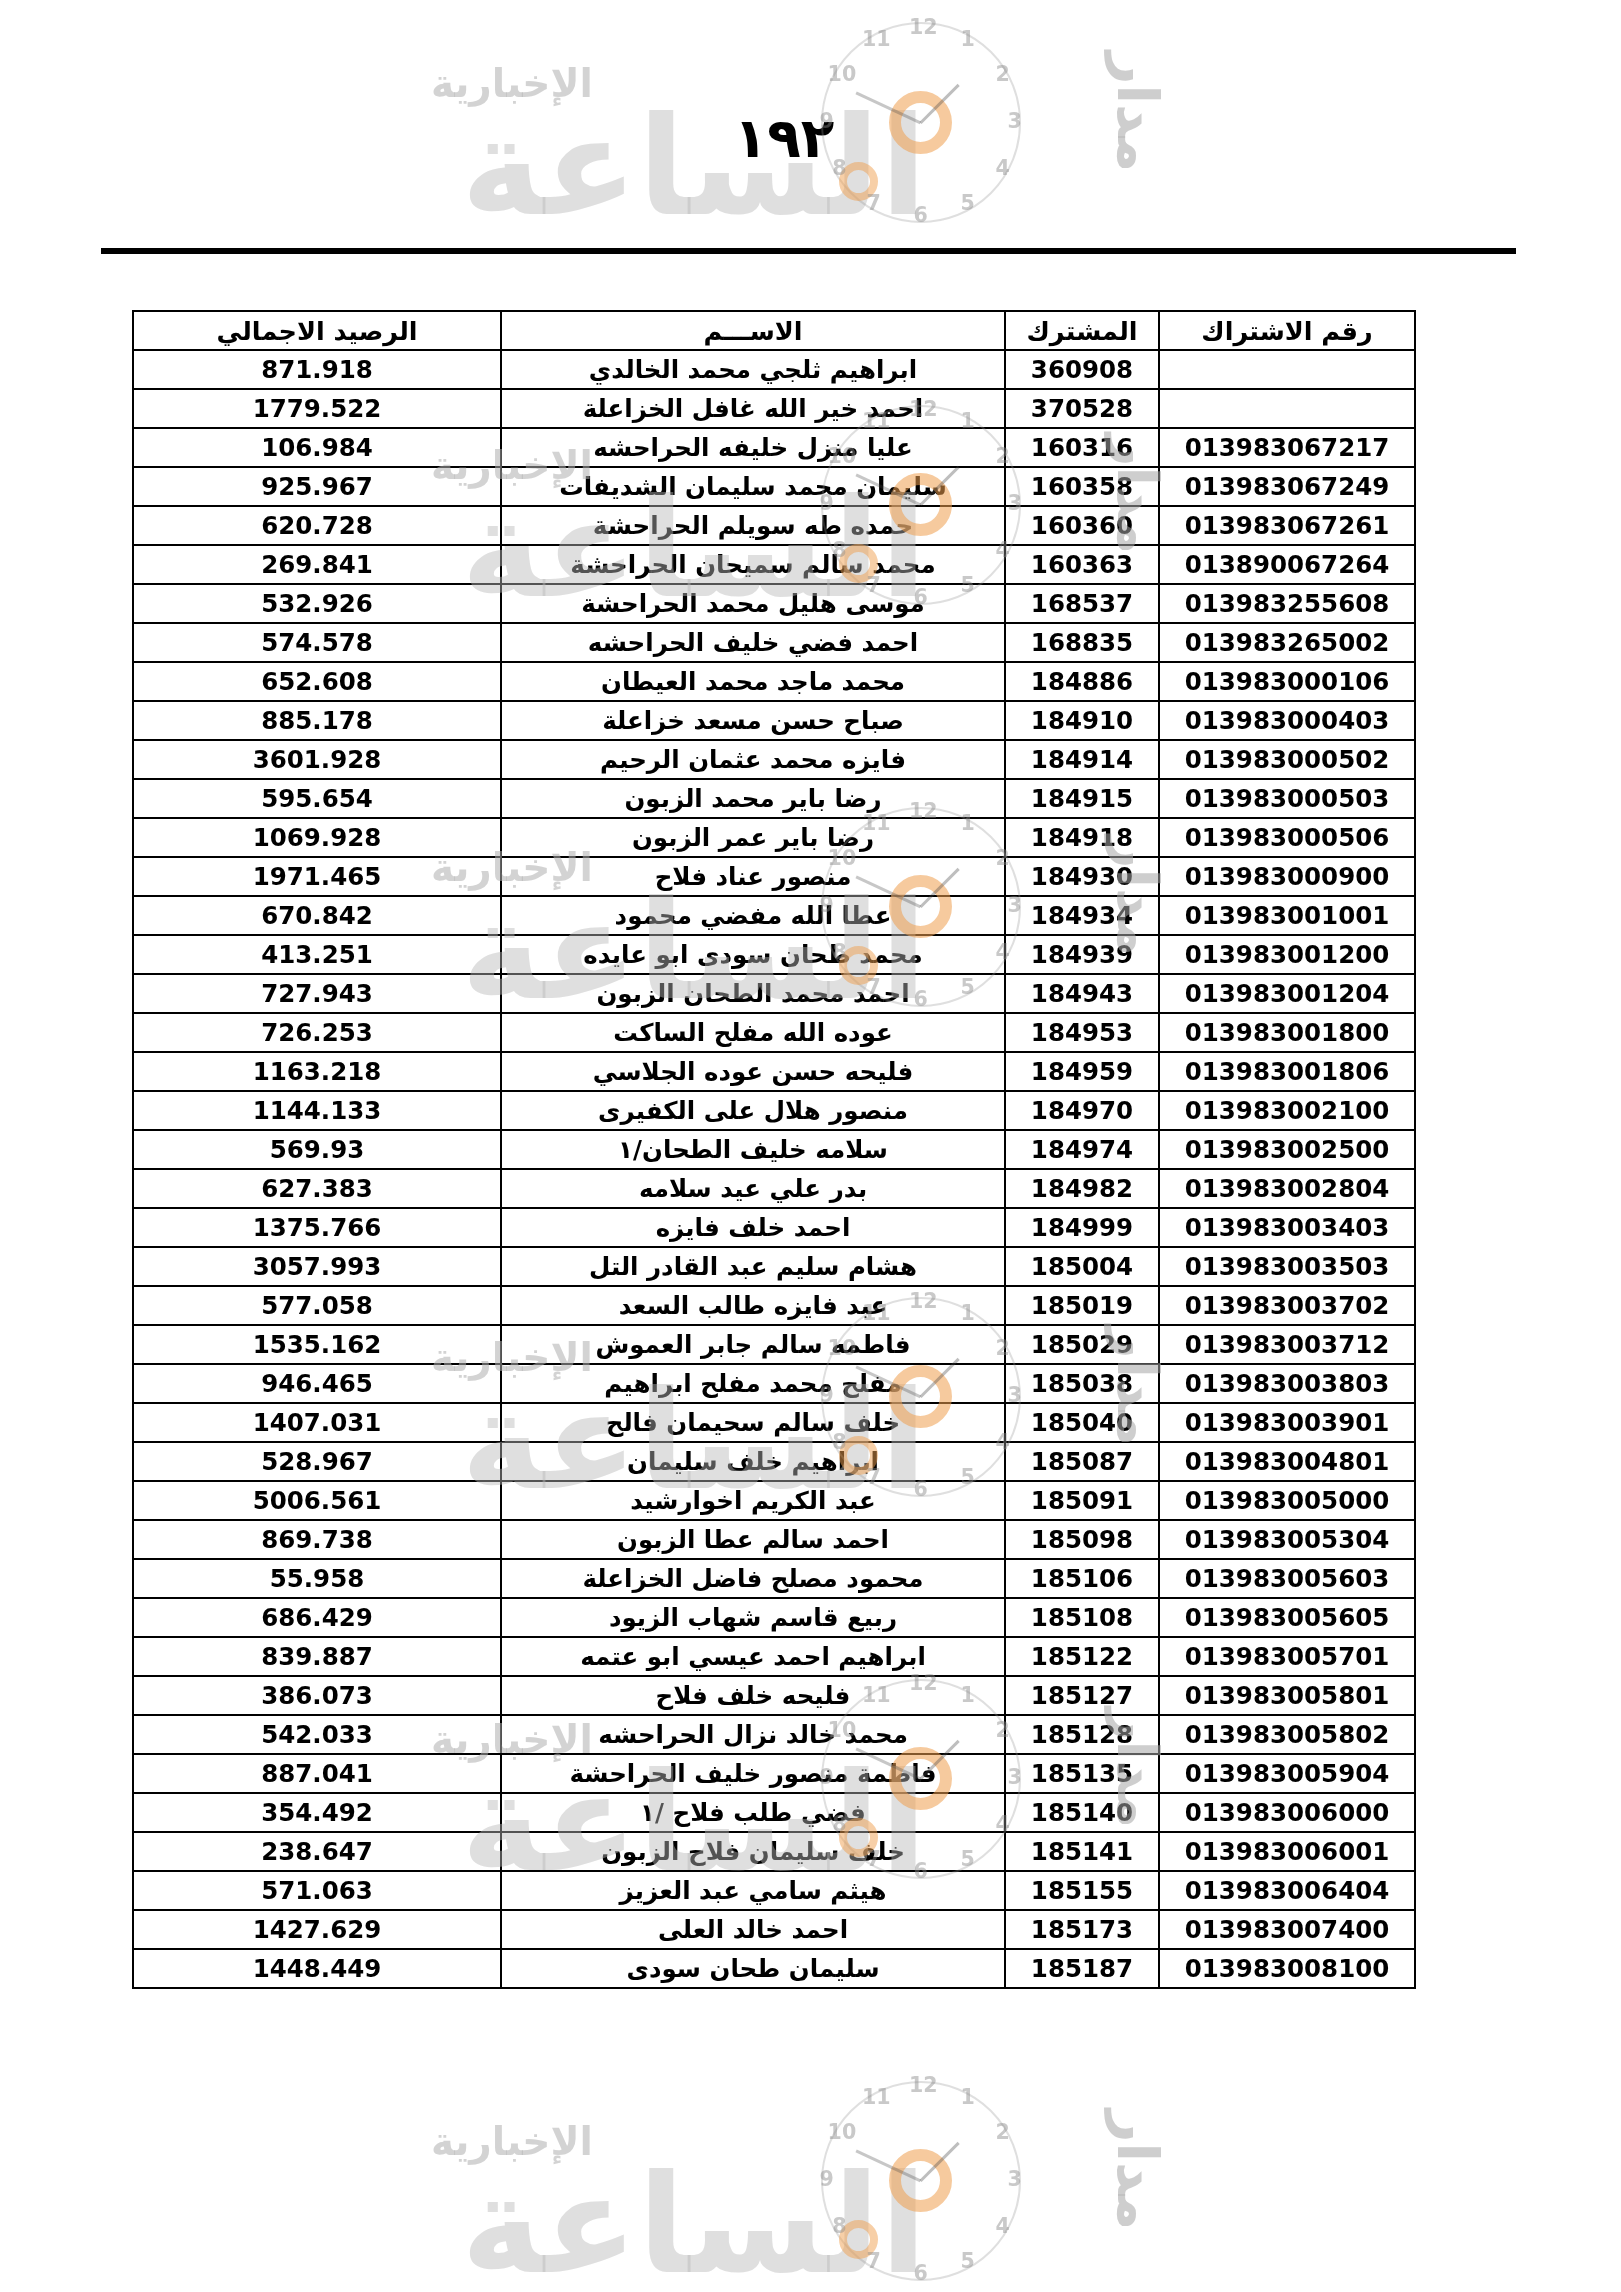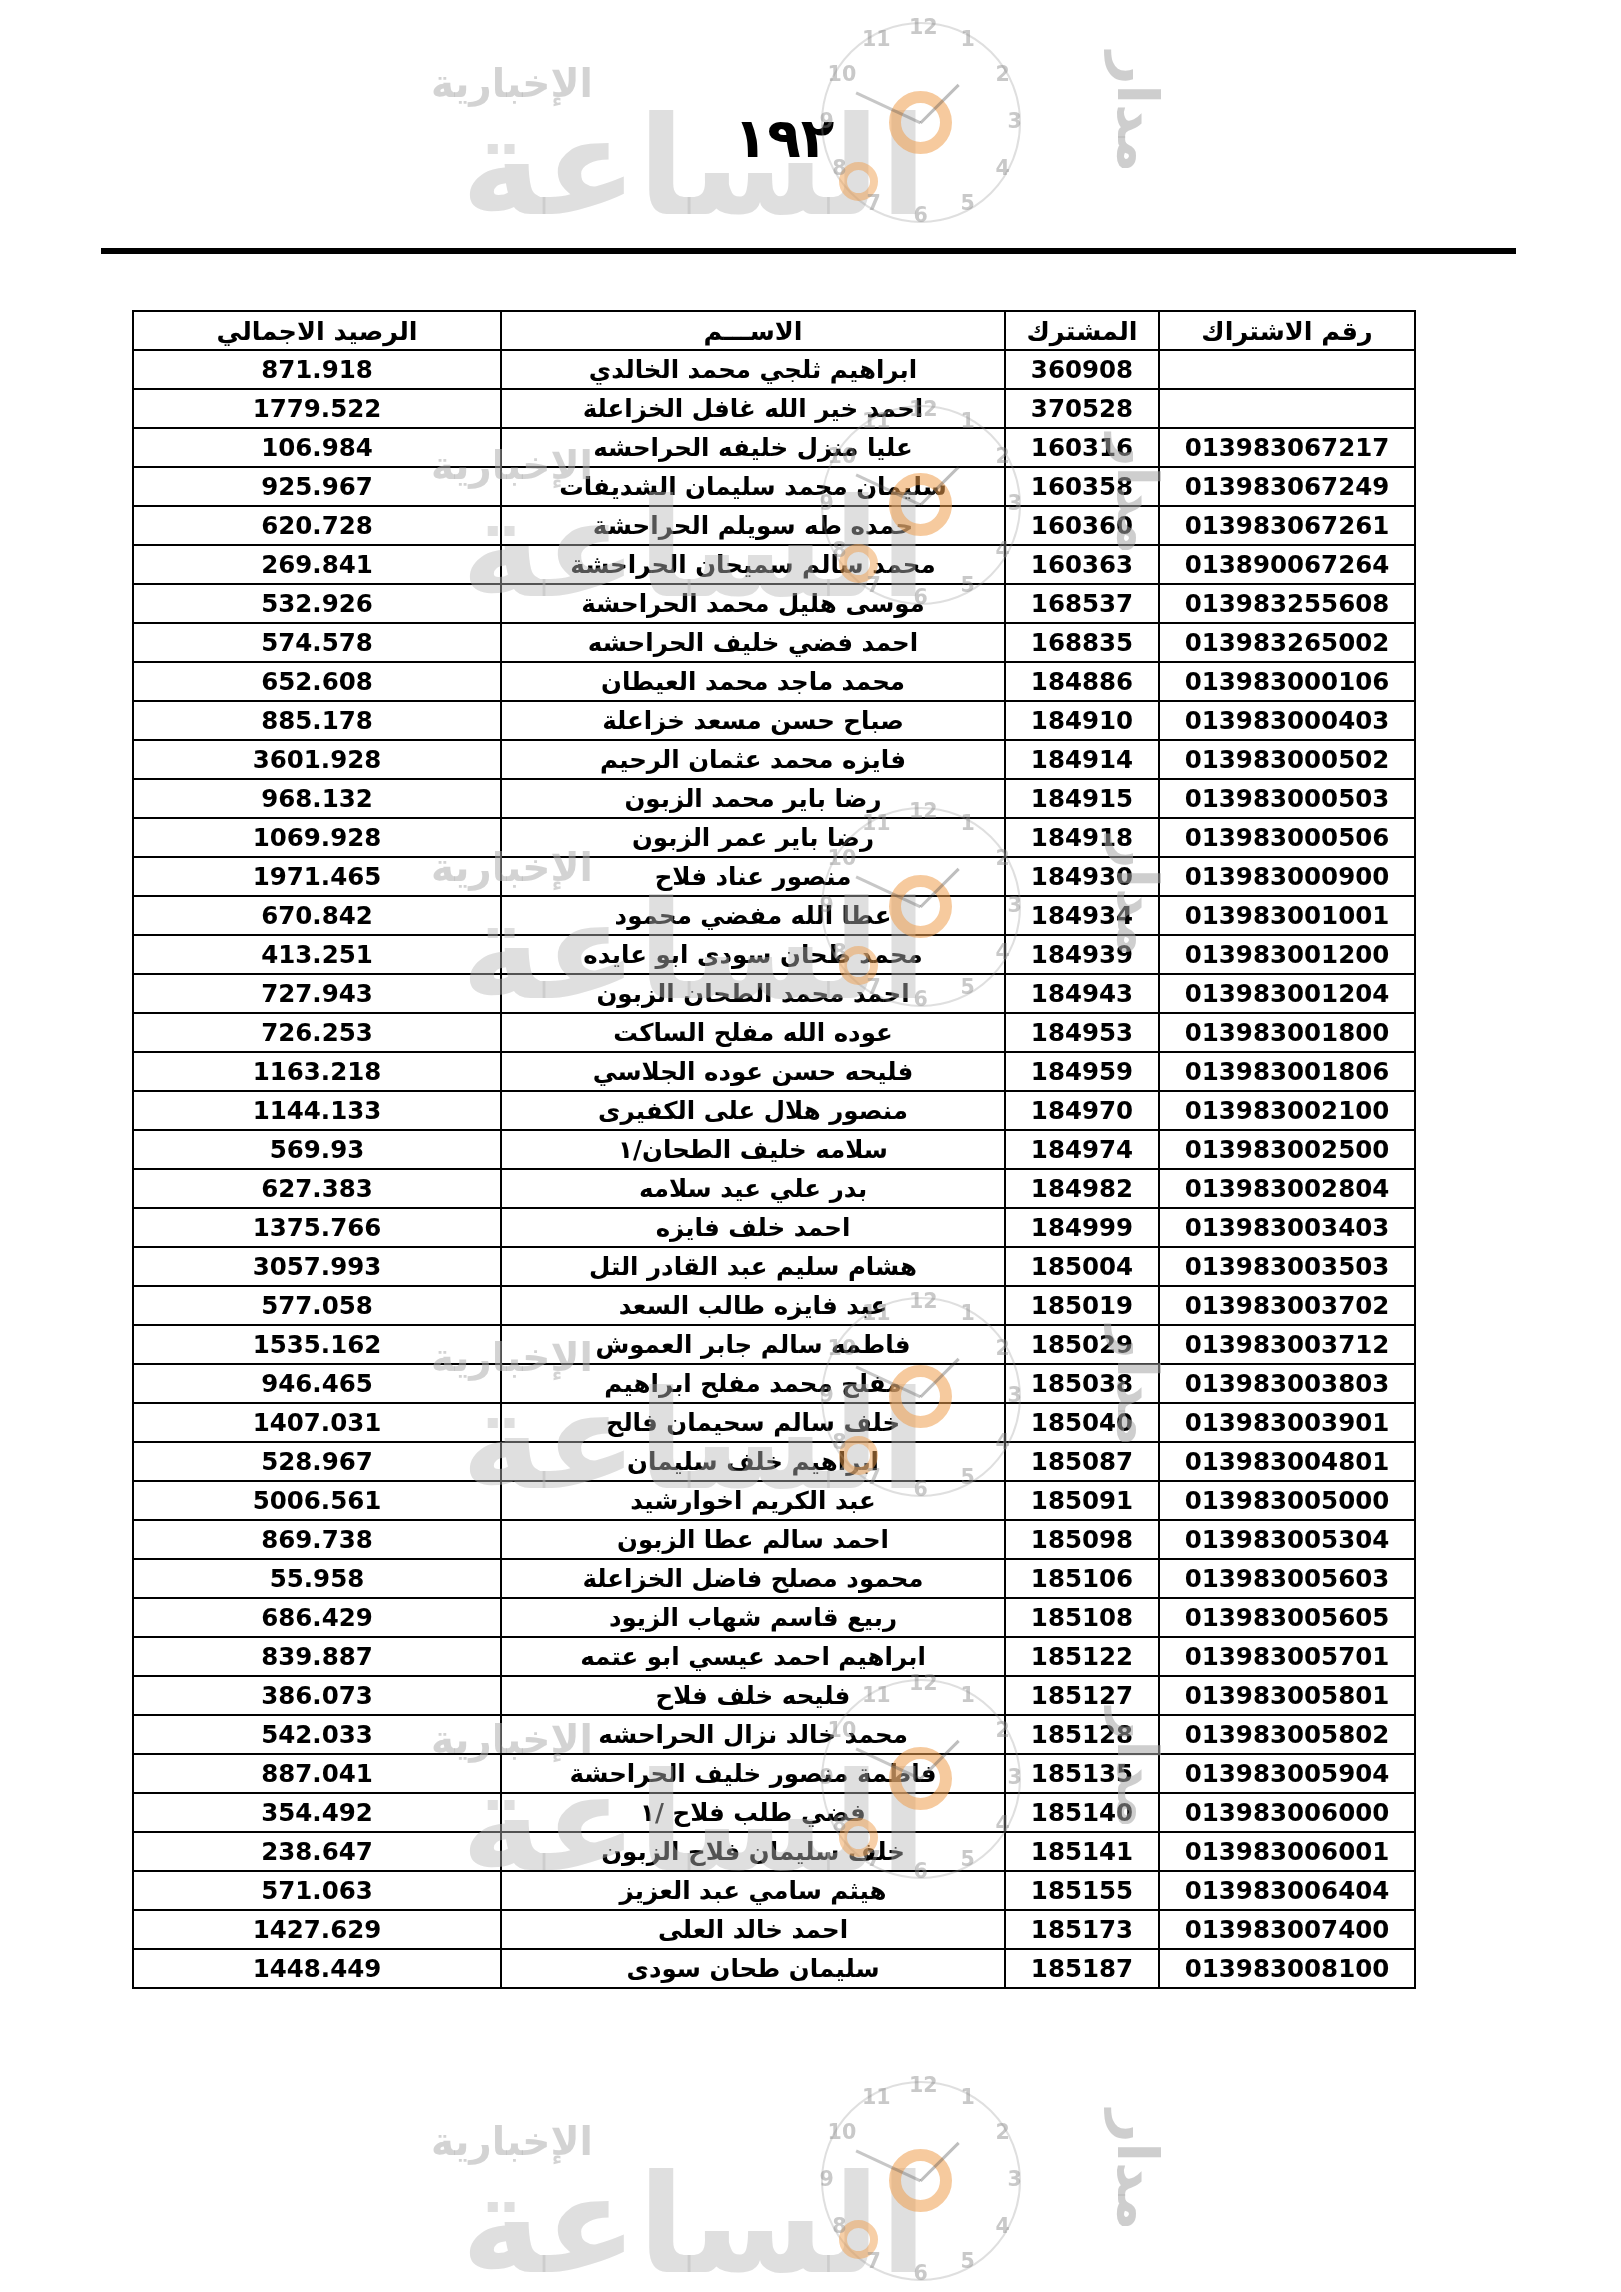--- a/index.html
+++ b/index.html
@@ -227,21 +227,21 @@
     <td>013983000502</td>
     <td>184914</td>
     <td>فايزه محمد عثمان الرحيم</td>
     <td>3601.928</td>
   </tr>
 
   <tr>
     <td>013983000503</td>
     <td>184915</td>
     <td>رضا باير محمد الزبون</td>
-    <td>968.132</td>
+    <td>595.654</td>
   </tr>
 
   <tr>
     <td>013983000506</td>
     <td>184918</td>
     <td>رضا باير عمر الزبون</td>
     <td>1069.928</td>
   </tr>
 
   <tr>

